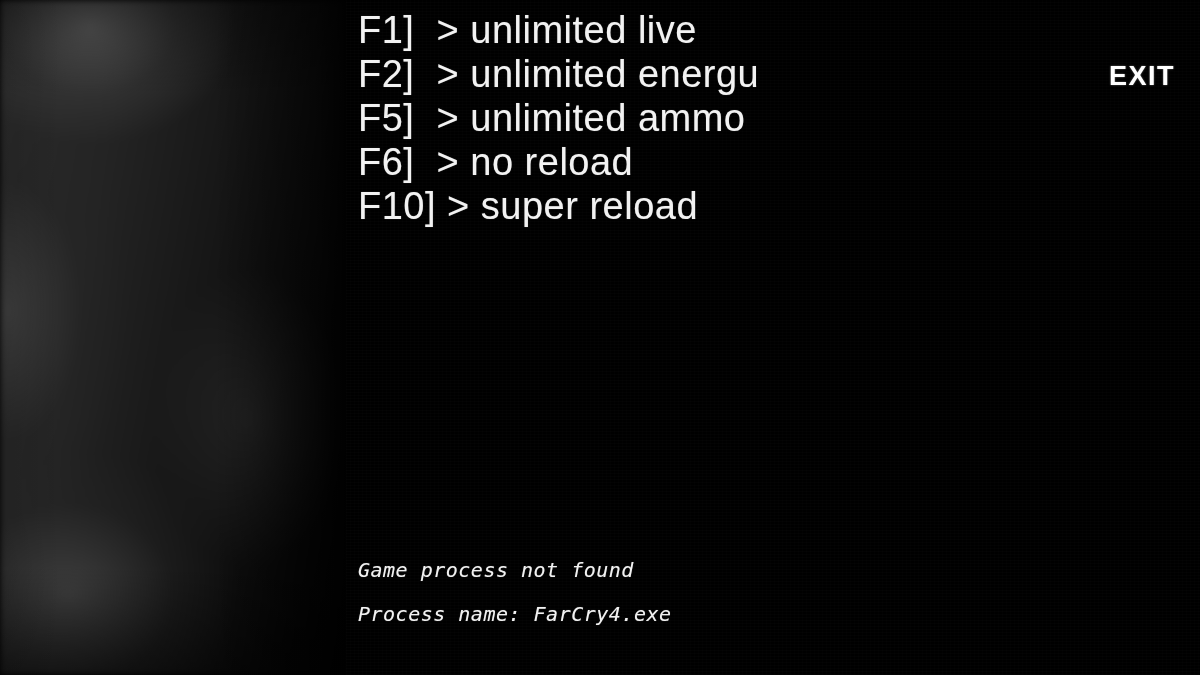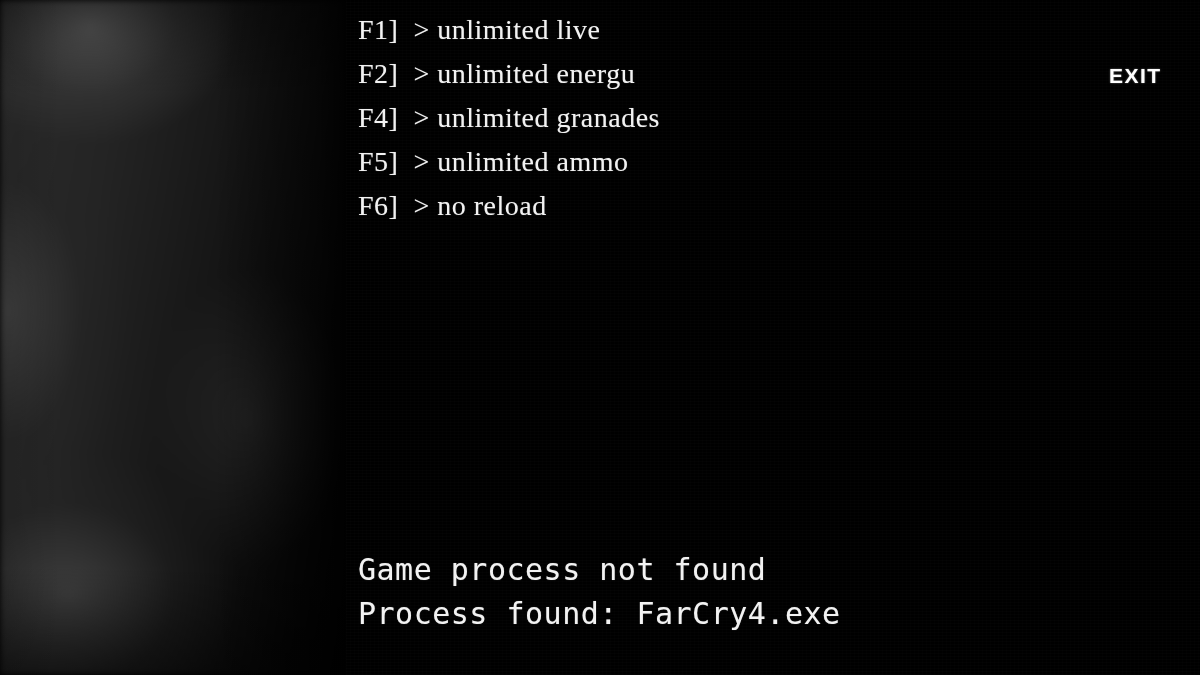--- a/index.html
+++ b/index.html
@@ -75,56 +75,57 @@
     top: 8px;
     margin: 0;
     padding: 0;
     list-style: none;
   }
   .cheat-row {
     display: block;
     height: 44px;
     line-height: 44px;
     white-space: pre;
-    font-family: Liberation Serif, serif;
-    font-size: 28px;
+    font-family: Liberation Sans, sans-serif;
+    font-size: 38px;
     letter-spacing: 0.5px;
     color: #f2f2f2;
     text-shadow: 0 0 1px rgba(255,255,255,0.35);
   }
 
   
   .status-block {
     position: absolute;
     left: 12px;
     top: 548px;
   }
   .status-line {
     display: block;
     height: 44px;
     line-height: 44px;
     white-space: pre;
     font-family: "DejaVu Sans Mono", monospace;
-    font-size: 30px;
+    font-size: 20px;
     letter-spacing: 0.5px;
     color: #f2f2f2;
     text-shadow: 0 0 1px rgba(255,255,255,0.35);
+    font-style: italic;
   }
 
   
   .exit-button {
     position: absolute;
     left: 757px;
     top: 56px;
     padding: 2px 6px;
     background: transparent;
     border: 0;
     color: #ffffff;
     font-family: "Liberation Sans", sans-serif;
-    font-size: 21px;
+    font-size: 27px;
     font-weight: bold;
     letter-spacing: 1.5px;
     line-height: 36px;
     cursor: pointer;
     text-shadow: 0 0 2px rgba(255,255,255,0.45);
   }
 </style>
 </head>
 <body>
 
@@ -132,26 +133,26 @@
 
   <div class="backdrop-panel"></div>
   <div class="backdrop-vignette"></div>
 
   <div class="console">
     <div class="console-noise"></div>
 
     <ul class="cheat-list" id="cheat-list">
         <li class="cheat-row">F1]  &gt; unlimited live</li>
         <li class="cheat-row">F2]  &gt; unlimited energu</li>
-        <li class="cheat-row">F4]  &gt; unlimited granades</li>
         <li class="cheat-row">F5]  &gt; unlimited ammo</li>
         <li class="cheat-row">F6]  &gt; no reload</li>
+        <li class="cheat-row">F10] &gt; super reload</li>
       </ul>
 
     <div class="status-block">
       <span class="status-line">Game process not found</span>
-      <span class="status-line">Process found: FarCry4.exe</span>
+      <span class="status-line">Process name: FarCry4.exe</span>
     </div>
 
     <button class="exit-button">EXIT</button>
   </div>
 
 </div>
 
 </body></html>

